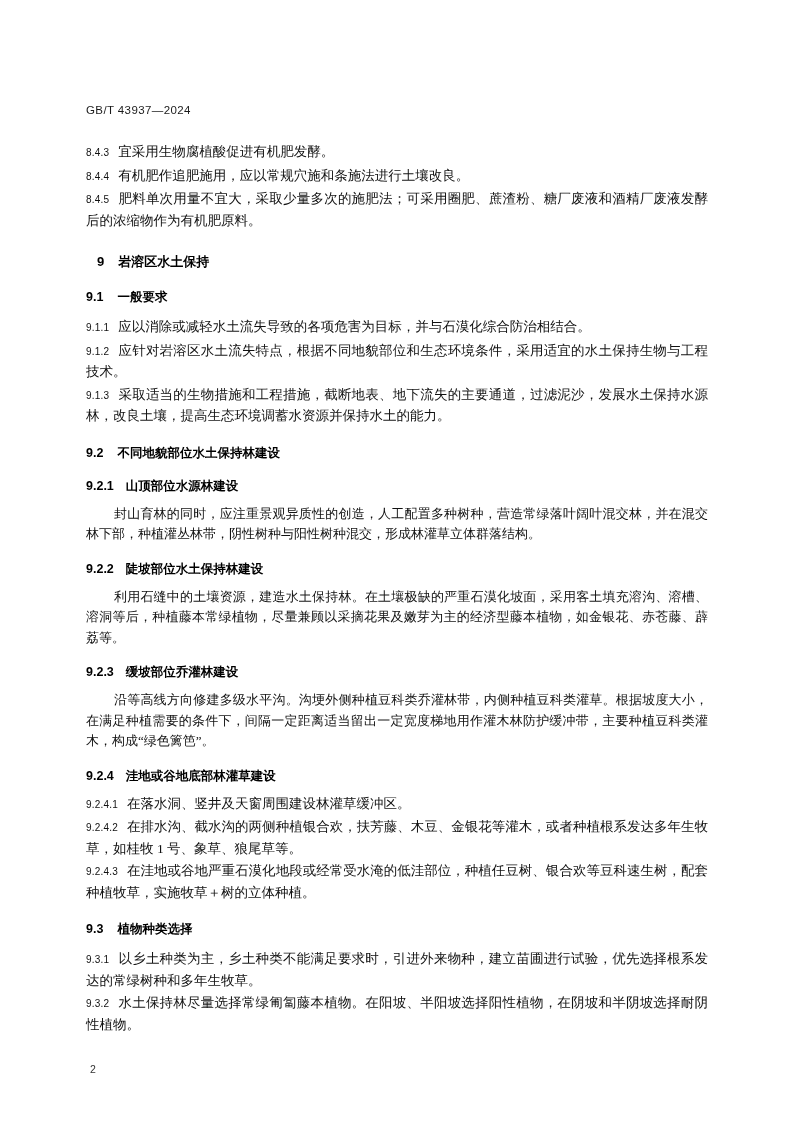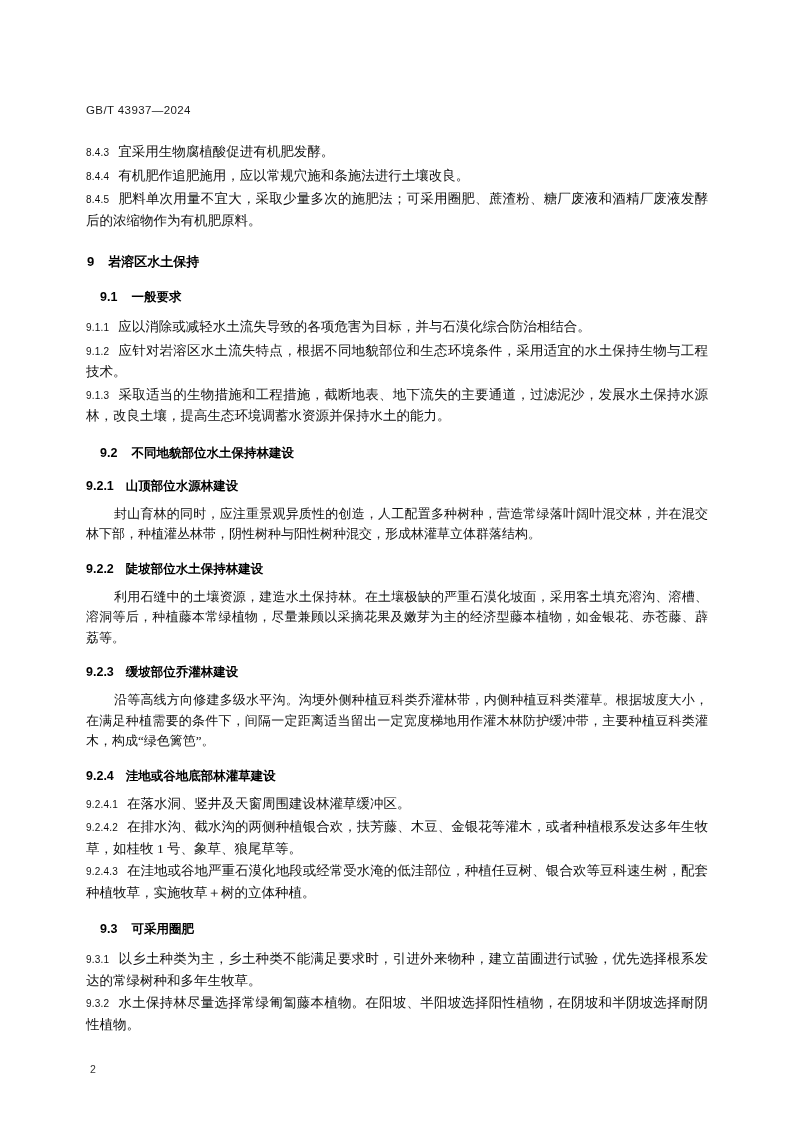--- a/index.html
+++ b/index.html
@@ -48,29 +48,29 @@
     letter-spacing: 0.2px;
   }
   p.para .txt {
     font-family: "Liberation Serif", "DejaVu Serif", serif;
     font-size: 13.5px;
   }
   p.para .num + .txt {
     margin-left: 9px;
   }
   .h1 {
-    margin: 22px 0 14px 1px;
+    margin: 22px 0 14px 11px;
     font-family: "Liberation Sans", "DejaVu Sans", sans-serif;
     font-weight: bold;
     font-size: 13px;
     color: #000;
   }
   .h1 .num { margin-right: 14px; }
   .h2 {
-    margin: 18px 0 11px 14px;
+    margin: 18px 0 11px 0;
     font-family: "Liberation Sans", "DejaVu Sans", sans-serif;
     font-weight: bold;
     font-size: 12.5px;
     color: #000;
   }
   .h2 .num { margin-right: 14px; }
   .h3 {
     margin: 16px 0 9px 0;
     font-family: "Liberation Sans", "DejaVu Sans", sans-serif;
     font-weight: bold;
@@ -163,21 +163,21 @@
 
     <p class="para">
       <span class="num">9.2.4.2</span><span class="txt">在排水沟、截水沟的两侧种植银合欢，扶芳藤、木豆、金银花等灌木，或者种植根系发达多年生牧草，如桂牧 1 号、象草、狼尾草等。</span>
     </p>
 
     <p class="para">
       <span class="num">9.2.4.3</span><span class="txt">在洼地或谷地严重石漠化地段或经常受水淹的低洼部位，种植任豆树、银合欢等豆科速生树，配套种植牧草，实施牧草＋树的立体种植。</span>
     </p>
 
     <div class="h2">
-      <span class="num">9.3</span><span>可采用圈肥</span>
+      <span class="num">9.3</span><span>植物种类选择</span>
     </div>
 
     <p class="para">
       <span class="num">9.3.1</span><span class="txt">以乡土种类为主，乡土种类不能满足要求时，引进外来物种，建立苗圃进行试验，优先选择根系发达的常绿树种和多年生牧草。</span>
     </p>
 
     <p class="para">
       <span class="num">9.3.2</span><span class="txt">水土保持林尽量选择常绿匍匐藤本植物。在阳坡、半阳坡选择阳性植物，在阴坡和半阴坡选择耐阴性植物。</span>
     </p>
 

